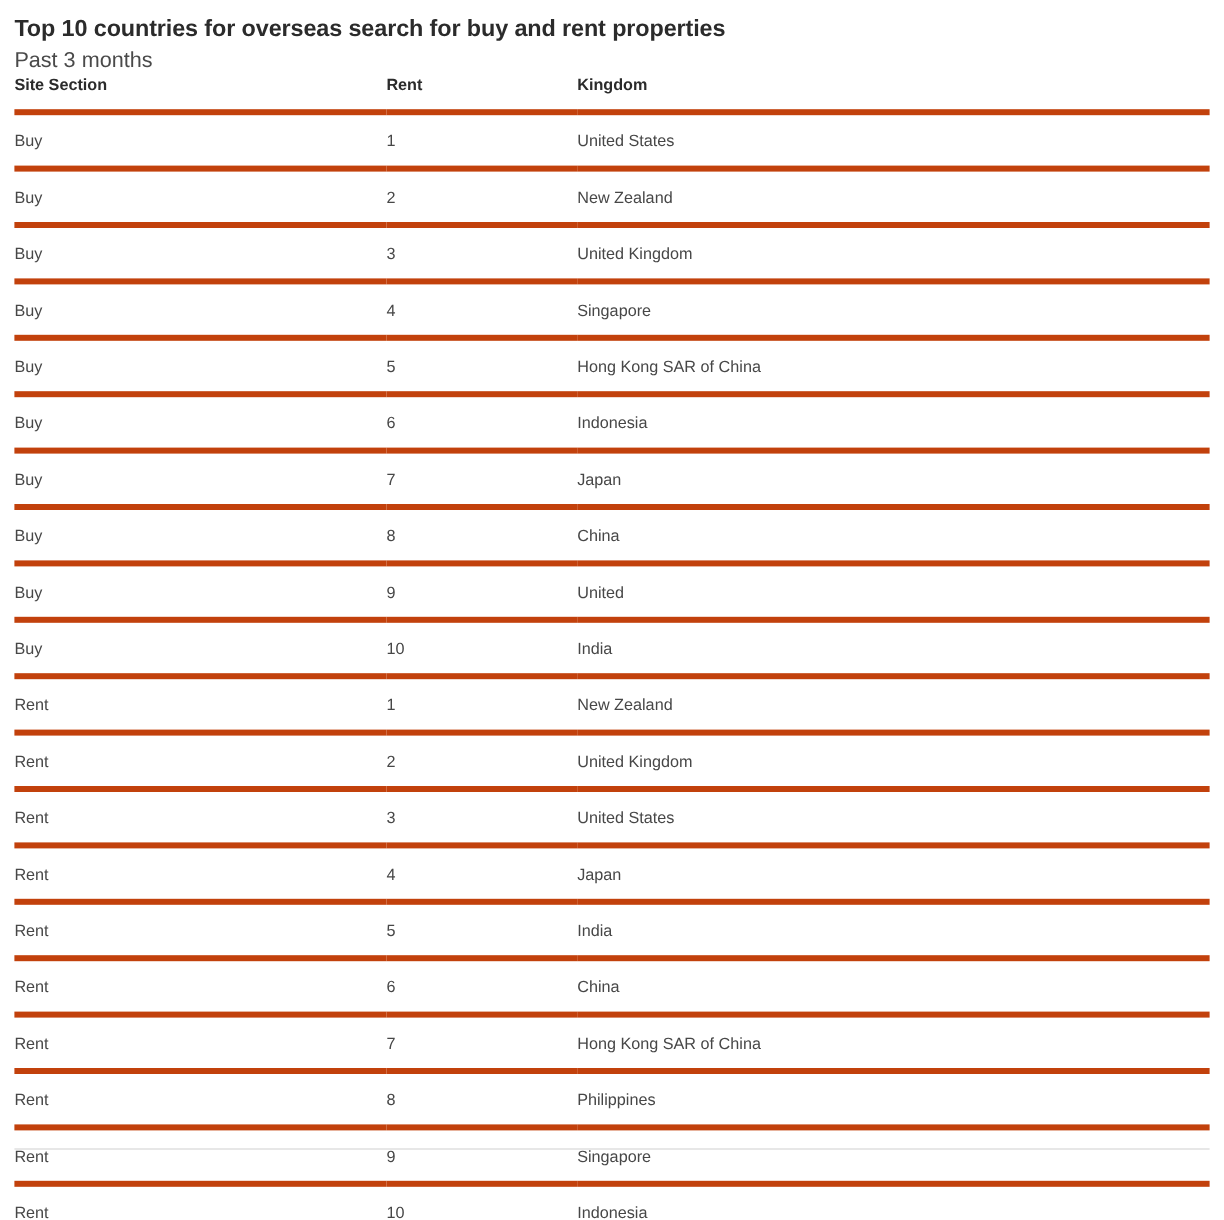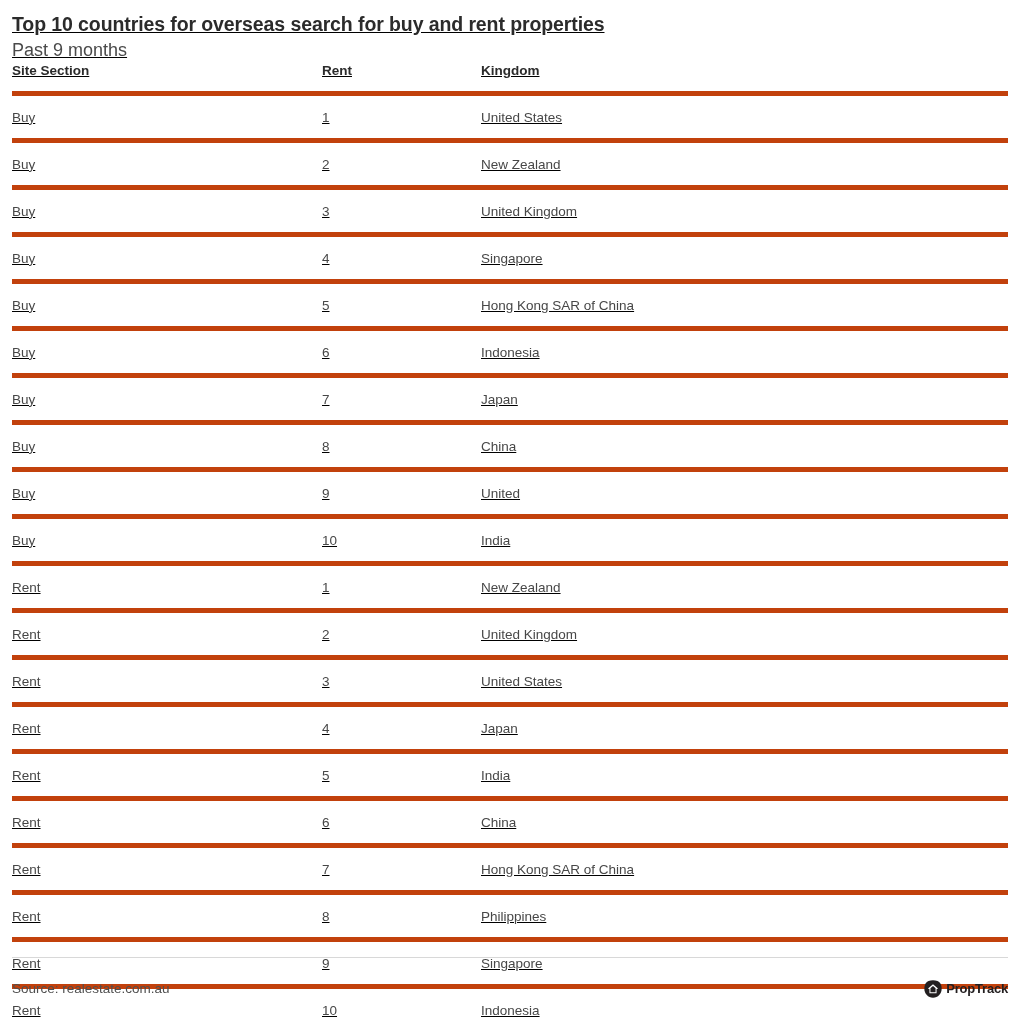--- a/index.html
+++ b/index.html
@@ -14,21 +14,20 @@
     font-family: "Liberation Sans", sans-serif;
     -webkit-font-smoothing: antialiased;
     overflow: hidden;
   }
   .page {
     position: relative;
     width: 1020px;
     height: 1017px;
     box-sizing: border-box;
     padding: 0 12px;
-    text-decoration: underline;
   }
 
   
   .header {
     padding-top: 11px;
   }
   .chart-title {
     font-size: 19.5px;
     font-weight: bold;
     color: #2b2b2b;
@@ -122,21 +121,21 @@
     line-height: 14px;
   }
 </style>
 </head>
 <body>
 
 <div class="page">
 
   <div class="header">
     <h1 class="chart-title">Top 10 countries for overseas search for buy and rent properties</h1>
-    <h2 class="chart-subtitle">Past 9 months</h2>
+    <h2 class="chart-subtitle">Past 3 months</h2>
   </div>
 
   <div class="table-wrap">
     <table class="data-table">
       <colgroup>
         <col class="col-section">
         <col class="col-rank">
         <col class="col-loc">
       </colgroup>
       <thead>
@@ -246,27 +245,15 @@
             <td>Rent</td>
             <td>10</td>
             <td>Indonesia</td>
           </tr>
         </tbody>
     </table>
   </div>
 
   <div class="footer">
     <div class="footer-rule"></div>
-    <div class="footer-inner">
-      <div class="source-text">Source: realestate.com.au</div>
-      <div class="brand">
-        <span class="brand-mark">
-          <svg viewBox="0 0 40 40" width="18" height="18" xmlns="http://www.w3.org/2000/svg">
-            <path d="M20 0.8 C27.5 0.8 33.6 3.2 36.4 8 C38.6 11.8 39.2 15.6 39.2 20 C39.2 30.6 31.1 39.2 20 39.2 C8.9 39.2 0.8 30.6 0.8 20 C0.8 15.6 1.4 11.8 3.6 8 C6.4 3.2 12.5 0.8 20 0.8 Z" fill="#231f20"></path>
-            <path d="M20 9.6 L30.4 18.6 L30.4 19.9 L27.9 19.9 L27.9 29.6 L12.1 29.6 L12.1 19.9 L9.6 19.9 L9.6 18.6 Z M20 13.1 L14.3 18.1 L14.3 27.4 L25.7 27.4 L25.7 18.1 Z" fill="#ffffff"></path>
-          </svg>
-        </span>
-        <span class="brand-name">PropTrack</span>
-      </div>
-    </div>
   </div>
 
 </div>
 
 </body></html>

